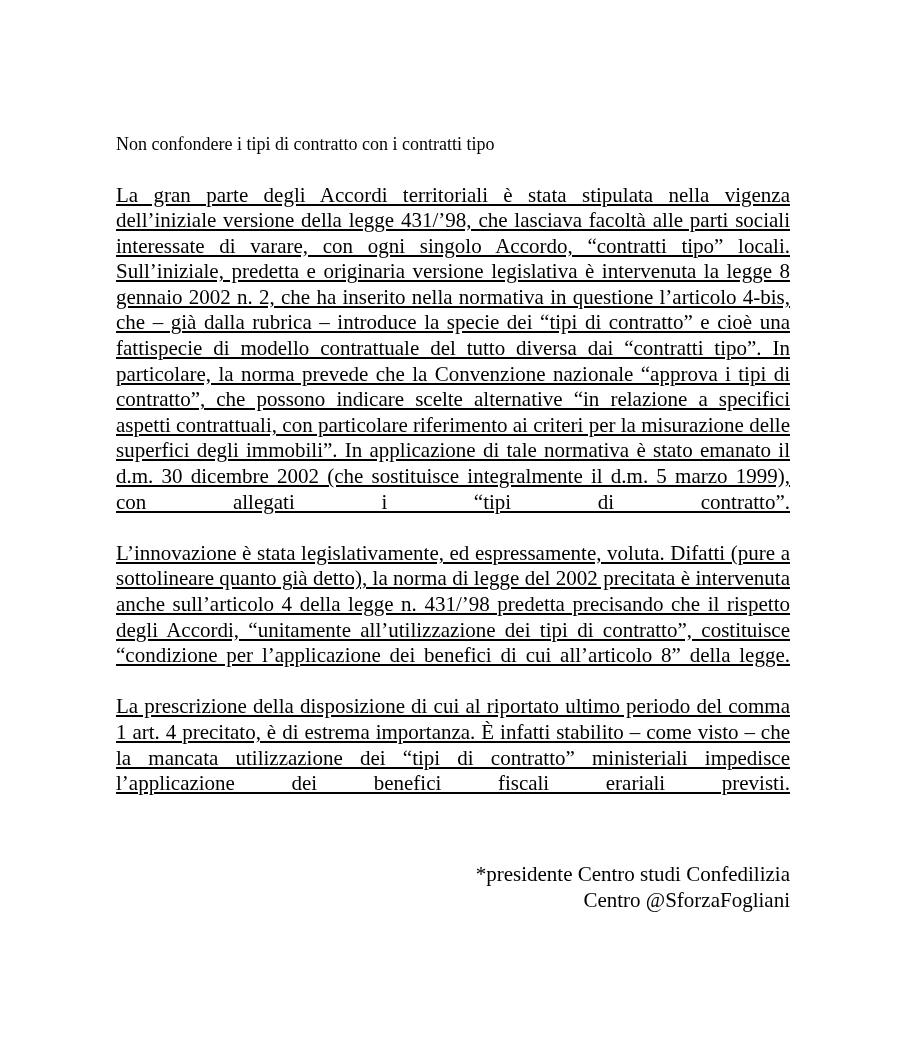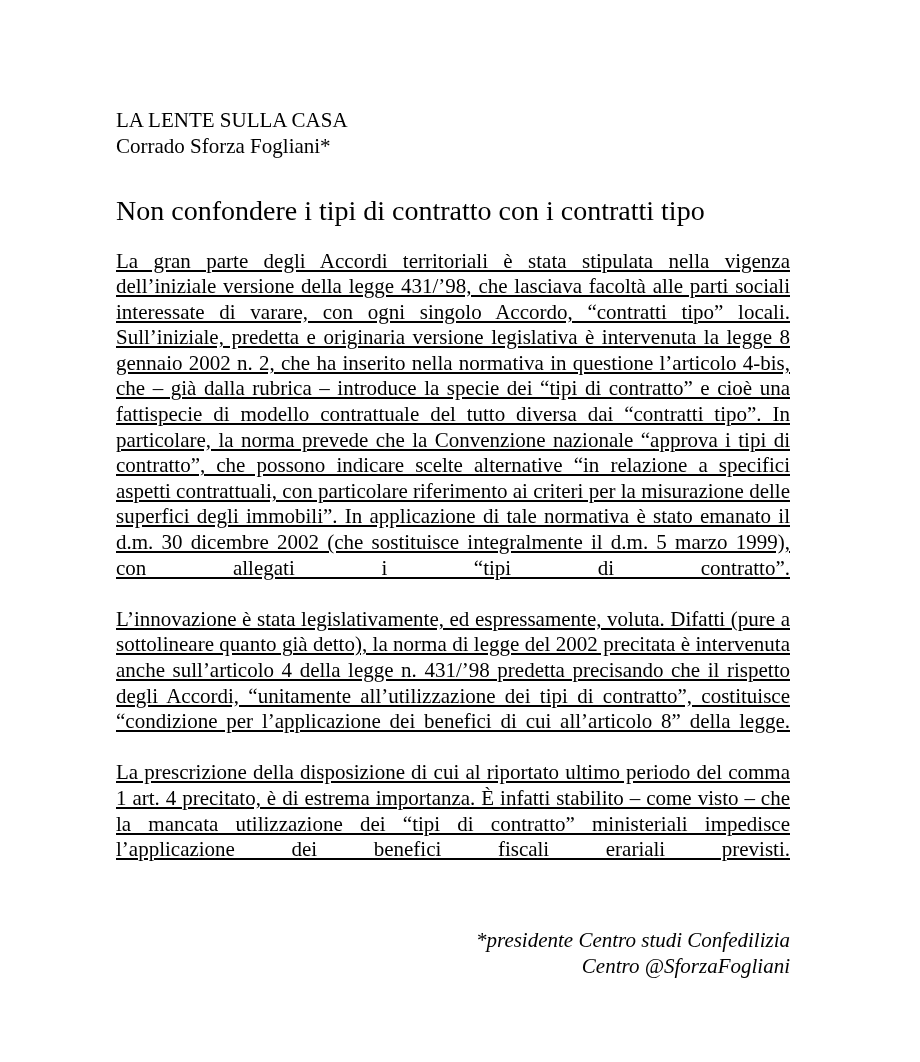--- a/index.html
+++ b/index.html
@@ -26,22 +26,22 @@
   }
   .header-block {
     font-size: 21px;
     line-height: 25.5px;
     text-align: left;
   }
   .header-line {
     white-space: pre;
   }
   .subtitle-block {
-    margin-top: 39px;
-    font-size: 28px;
+    margin-top: 24px;
+    font-size: 18px;
     line-height: 25.5px;
     text-align: left;
   }
   .body-block {
     margin-top: 25px;
     font-size: 21px;
     line-height: 25.6px;
     text-align: justify;
     text-justify: inter-word;
     hyphens: none;
@@ -56,36 +56,31 @@
   .body-block p:after {
     content: "";
     display: inline-block;
     width: 100%;
   }
   .signature-block {
     margin-top: 40px;
     font-size: 21px;
     line-height: 25.5px;
     text-align: right;
-    font-style: italic;
   }
   .signature-line {
     white-space: pre;
   }
 </style>
 </head>
 <body>
 
 <div class="page">
   <div class="content">
 
-    <div class="header-block">
-      <div class="header-line">LA LENTE SULLA CASA</div>
-      <div class="header-line">Corrado Sforza Fogliani*</div>
-    </div>
 
     <div class="subtitle-block">
       <div class="subtitle-line">Non confondere i tipi di contratto con i contratti tipo</div>
     </div>
 
     <div class="body-block">
       <p>La gran parte degli Accordi territoriali è stata stipulata nella vigenza dell’iniziale versione della legge 431/’98, che lasciava facoltà alle parti sociali interessate di varare, con ogni singolo Accordo, “contratti tipo” locali. Sull’iniziale, predetta e originaria versione legislativa è intervenuta la legge 8 gennaio 2002 n. 2, che ha inserito nella normativa in questione l’articolo 4-bis, che – già dalla rubrica – introduce la specie dei “tipi di contratto” e cioè una fattispecie di modello contrattuale del tutto diversa dai “contratti tipo”. In particolare, la norma prevede che la Convenzione nazionale “approva i tipi di contratto”, che possono indicare scelte alternative “in relazione a specifici aspetti contrattuali, con particolare riferimento ai criteri per la misurazione delle superfici degli immobili”. In applicazione di tale normativa è stato emanato il d.m. 30 dicembre 2002 (che sostituisce integralmente il d.m. 5 marzo 1999), con allegati i “tipi di contratto”.</p>
       <p>L’innovazione è stata legislativamente, ed espressamente, voluta. Difatti (pure a sottolineare quanto già detto), la norma di legge del 2002 precitata è intervenuta anche sull’articolo 4 della legge n. 431/’98 predetta precisando che il rispetto degli Accordi, “unitamente all’utilizzazione dei tipi di contratto”, costituisce “condizione per l’applicazione dei benefici di cui all’articolo 8” della legge.</p>
       <p>La prescrizione della disposizione di cui al riportato ultimo periodo del comma 1 art. 4 precitato, è di estrema importanza. È infatti stabilito – come visto – che la mancata utilizzazione dei “tipi di contratto” ministeriali impedisce l’applicazione dei benefici fiscali erariali previsti.</p>
     </div>

